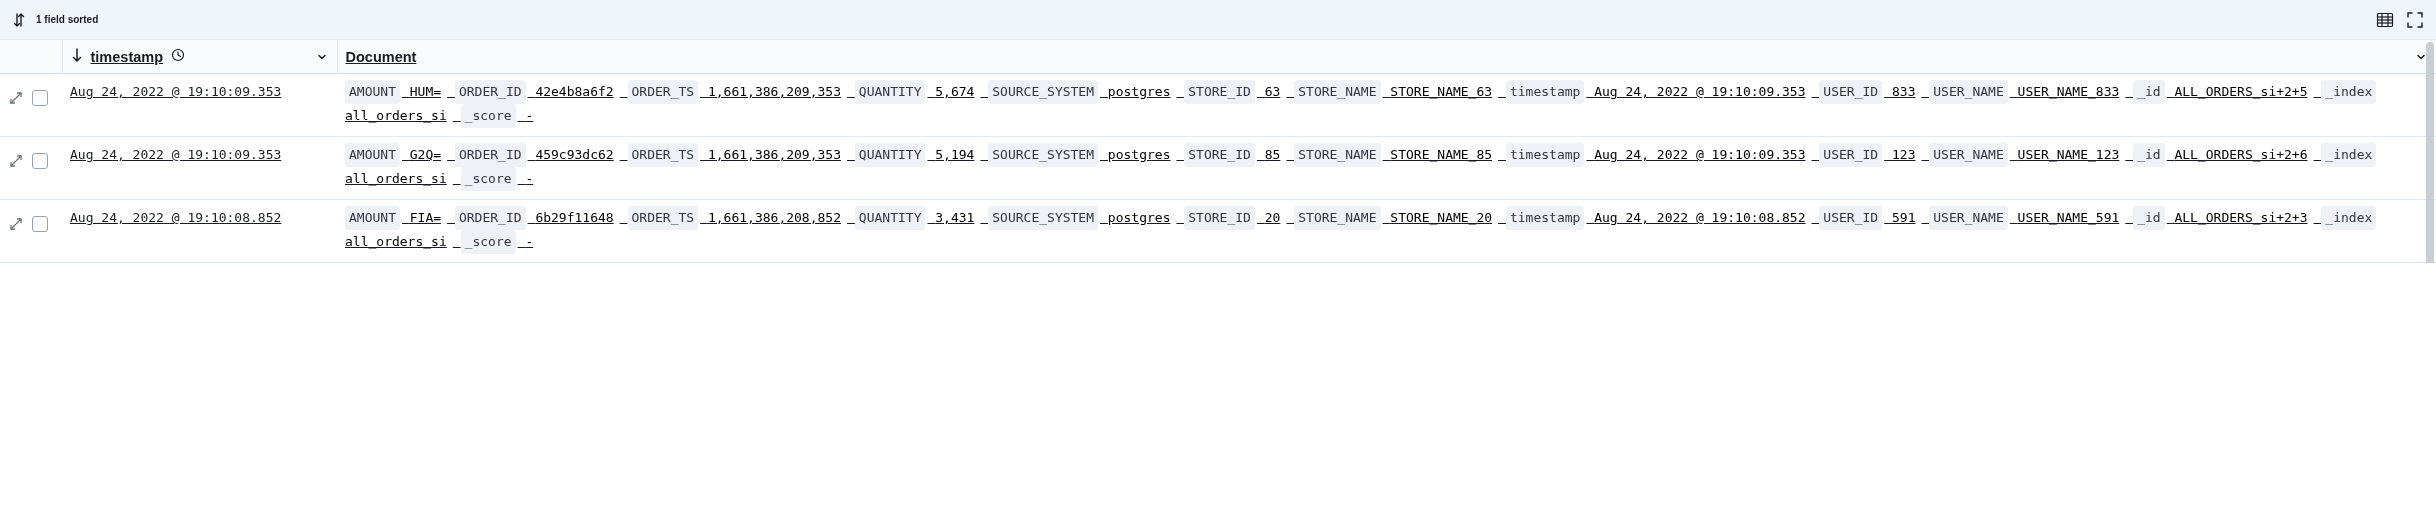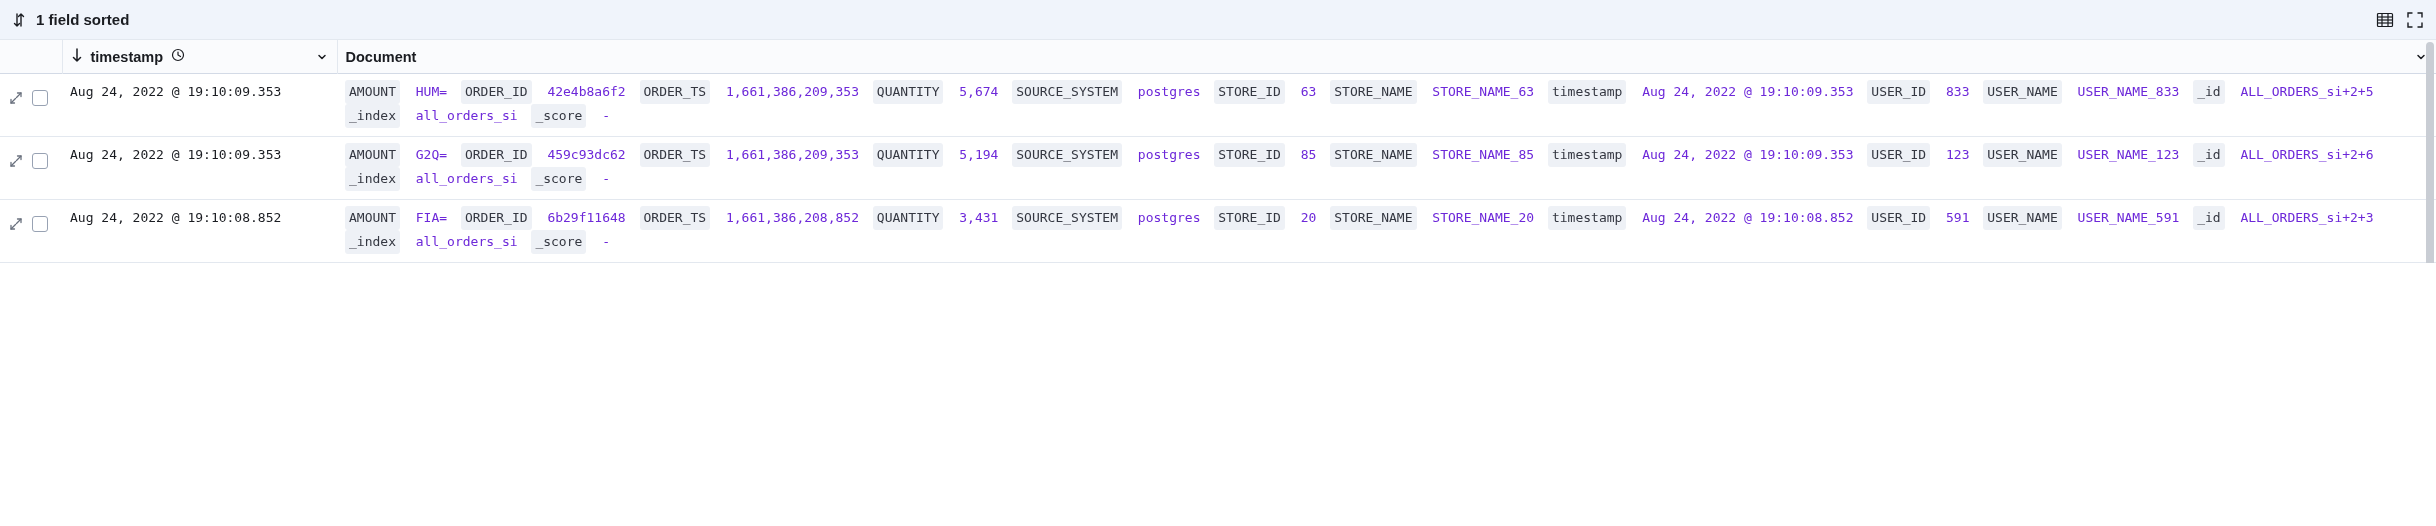--- a/index.html
+++ b/index.html
@@ -17,35 +17,36 @@
 .toolbar-left { display: flex; align-items: center; gap: 10px; flex: 1; }
 .toolbar-right { display: flex; align-items: center; gap: 12px; }
 
 .sort-icon {
   width: 14px; height: 14px;
   position: relative;
   display: inline-flex;
   align-items: center;
   justify-content: center;
 }
-.sort-info { font-weight: 600; font-size: 15px; color: #1a1c21; }
+.sort-info { font-weight: 600; font-size: 10px; color: #1a1c21; }
 
 .icon-btn {
   width: 18px; height: 18px;
   display: inline-flex;
   align-items: center;
   justify-content: center;
   cursor: pointer;
   color: #1a1c21;
 }
 
 .data-table {
   width: 100%;
   border-collapse: collapse;
   table-layout: fixed;
+  text-decoration: underline;
 }
 .data-table thead tr {
   background: #fafbfd;
   border-bottom: 1px solid #d3dae6;
 }
 .data-table th {
   text-align: left;
   font-weight: 700;
   font-size: 14.5px;
   padding: 8px 8px;
@@ -98,25 +99,25 @@
 .ts-cell { white-space: nowrap; color: #1a1c21; padding-top: 8px; }
 
 .doc-cell { word-break: break-word; }
 .field-key {
   background: #eef1f6;
   border-radius: 3px;
   padding: 0 4px;
   font-family: "SFMono-Regular", Menlo, Consolas, monospace;
   color: #343741;
   display: inline-block;
-  margin-right: 8px;
+  margin-right: 2px;
 }
 .field-val {
   font-family: "SFMono-Regular", Menlo, Consolas, monospace;
-  color: #6d28d9;
+  color: #000000;
   margin-right: 6px;
 }
 
 .scrollbar-track {
   position: absolute;
   right: 0; top: 40px; bottom: 0;
   width: 12px;
   background: transparent;
 }
 .scrollbar-thumb {

